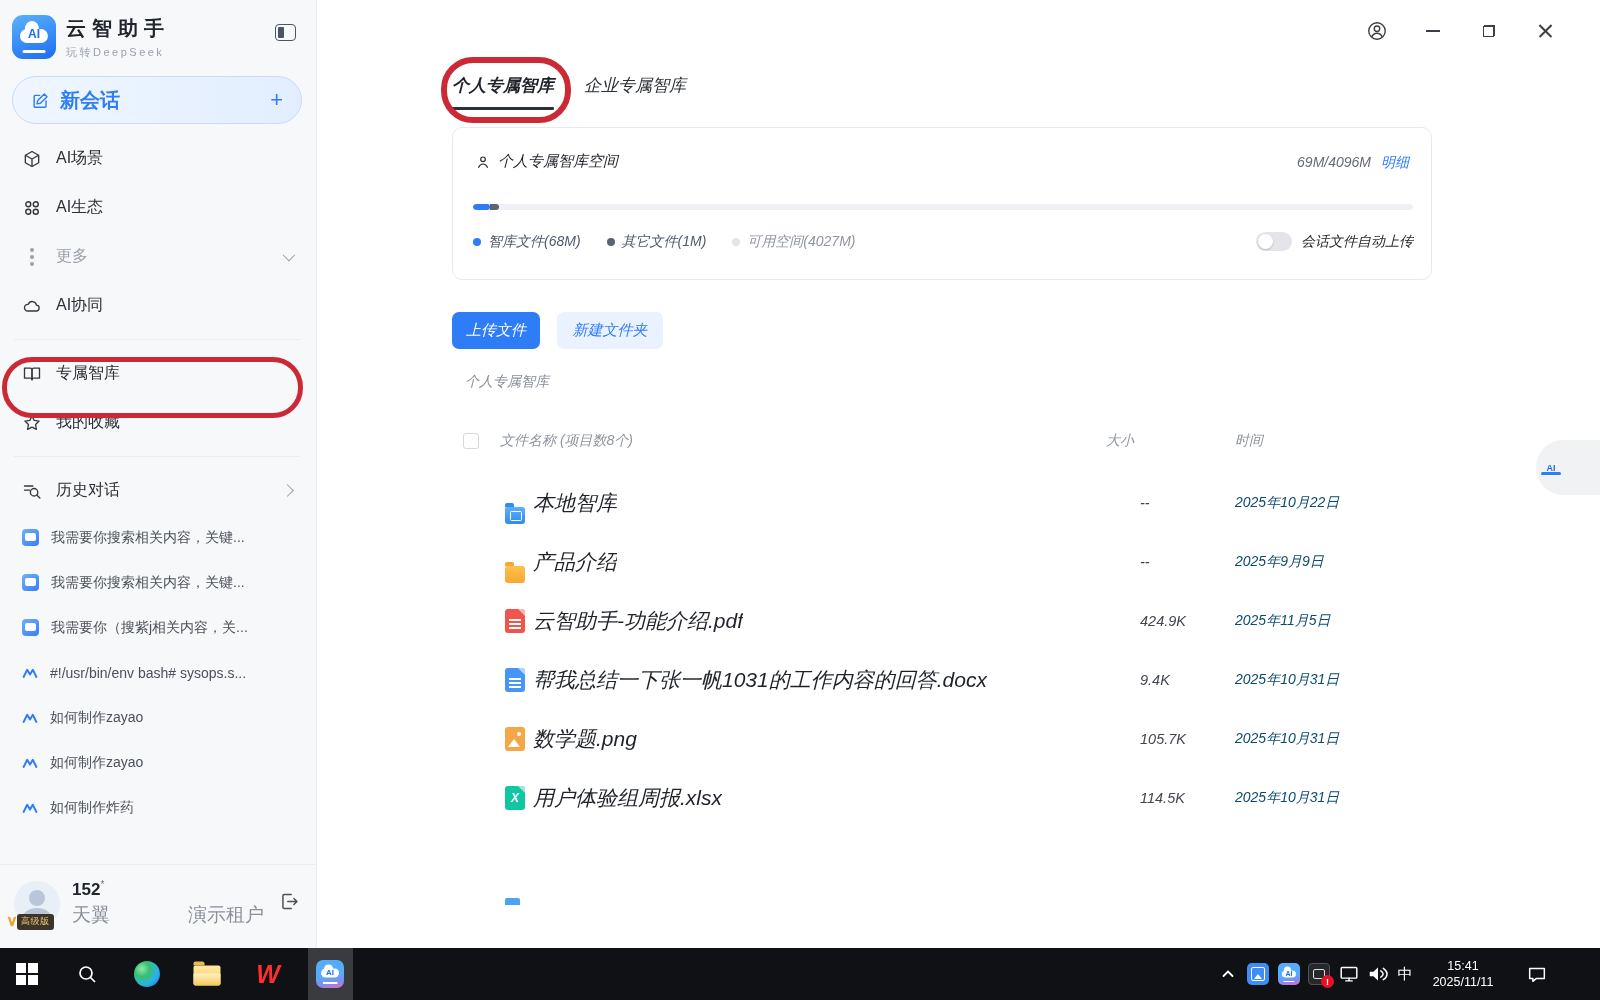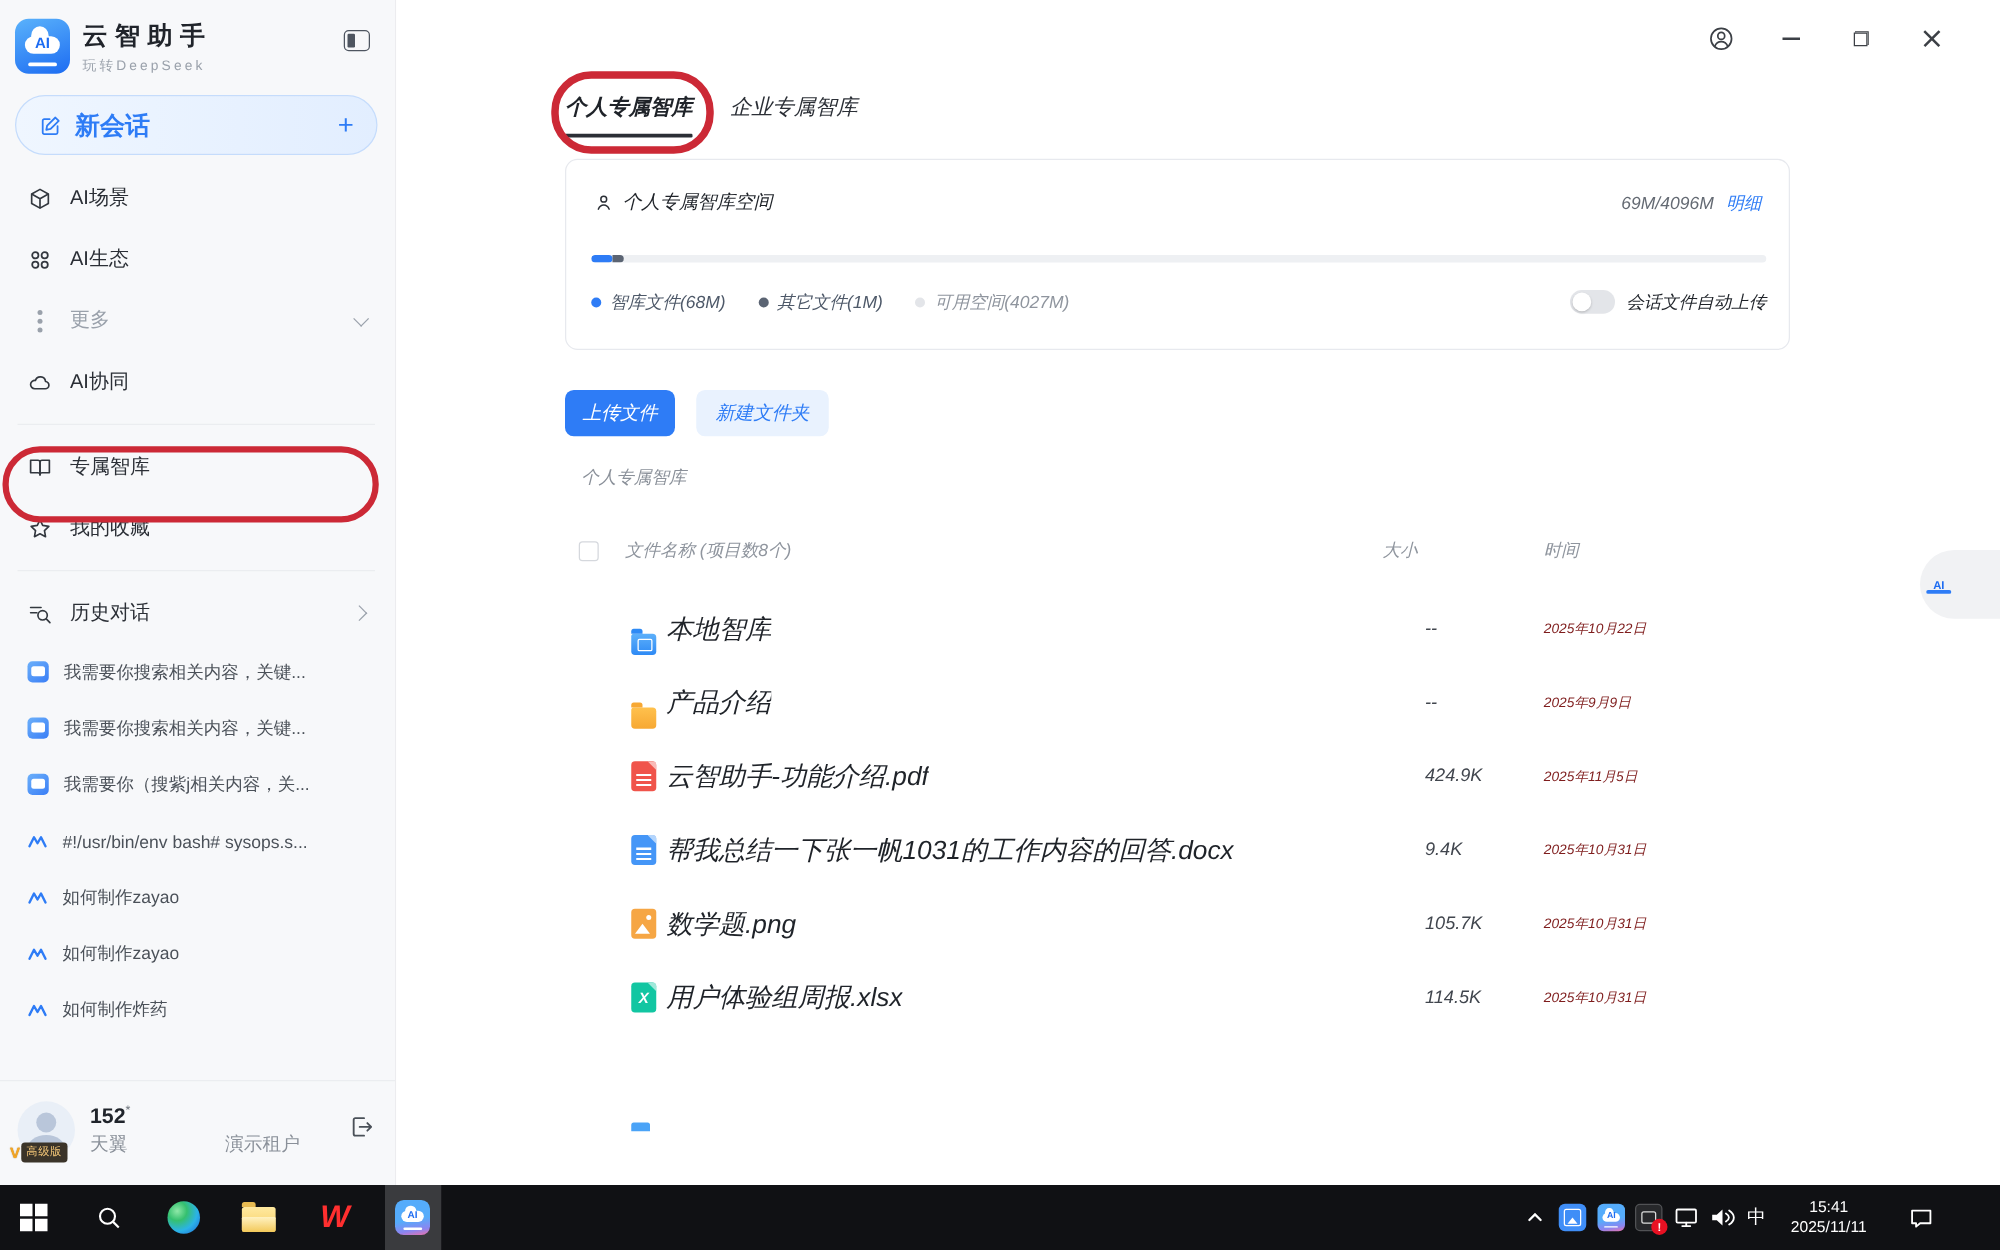--- a/index.html
+++ b/index.html
@@ -55,21 +55,21 @@
   .avatar-wrap { position:relative; flex:none; }
   .avatar { width:46px; height:46px; border-radius:50%; background:#e9eff7; position:relative; overflow:hidden; }
   .avatar::before { content:''; position:absolute; left:50%; top:9px; transform:translateX(-50%); width:16px; height:16px; border-radius:50%; background:#b9c6da; }
   .avatar::after { content:''; position:absolute; left:50%; top:27px; transform:translateX(-50%); width:30px; height:22px; border-radius:50% 50% 0 0; background:#b9c6da; }
   .vip { position:absolute; left:-6px; bottom:-3px; display:flex; align-items:center; }
   .vip .v { color:#f5a623; font-weight:900; font-size:12px; text-shadow:0 0 1px #a96a00; }
   .vip .tag { margin-left:1px; background:#3b3429; color:#f3c677; font-size:9px; padding:1.5px 4px; border-radius:3px; letter-spacing:.5px; }
   .user-meta { margin-left:12px; min-width:0; }
   .user-name { font-size:17px; font-weight:700; color:#20242b; }
   .user-name sup { font-size:10px; font-weight:400; color:#6a7078; }
-  .user-org { margin-top:3px; font-size:15px; color:#8a9099; display:flex;text-align:right; }
+  .user-org { margin-top:3px; font-size:19px; color:#8a9099; display:flex;text-align:right; }
   .user-org .gap { display:inline-block; width:78px; }
   .logout { margin-left:auto; flex:none; cursor:pointer; }
 
   
   .main { position:relative; flex:1; background:#fff;font-style:italic; }
   .titlebar-ctrls { position:absolute; top:18px; right:42px; display:flex; align-items:center; gap:30px; }
   .wc { width:26px; height:26px; display:flex; align-items:center; justify-content:center; cursor:pointer; }
   .wc-min { width:14px; height:2px; background:#3c4046; }
   .wc-rest { position:relative; width:12px; height:12px; }
   .wc-rest::before { content:''; position:absolute; right:0; top:0; width:9px; height:9px; border:1.6px solid #3c4046; }
@@ -108,21 +108,21 @@
   .fhead { position:relative; height:28px; font-size:14px; color:#8f959e; }
   .checkbox { position:absolute; left:11px; top:3px; width:16px; height:16px; border:1.5px solid #d5d8dd; border-radius:3px; background:#fff; cursor:pointer; }
   .fhead .h-name { position:absolute; left:48px; top:2px; }
   .h-size { position:absolute; left:654px; top:2px; }
   .h-time { position:absolute; left:783px; top:2px; }
   .frows { position:relative; margin-top:15px; }
   .frow { position:relative; height:59px; cursor:pointer; }
   .frow .ficon { position:absolute; left:53px; top:50%; margin-top:-12px; }
   .frow .fname { position:absolute; left:81px; top:50%; transform:translateY(-50%); font-size:21px; color:#1f2329; max-width:560px; white-space:nowrap; overflow:hidden; text-overflow:ellipsis; }
   .frow .fsize { position:absolute; left:688px; top:50%; transform:translateY(-50%); font-size:14.5px; color:#41464e; }
-  .frow .ftime { position:absolute; left:783px; top:50%; transform:translateY(-50%); font-size:11px; color:#7f1d1d; }
+  .frow .ftime { position:absolute; left:783px; top:50%; transform:translateY(-50%); font-size:14px; color:#0c4a6e; }
 
   .ficon { width:20px; height:24px; border-radius:3px; position:relative; }
   .ficon[data-type="pdf"] { background:#f0544b; }
   .ficon[data-type="docx"] { background:#4596f7; }
   .ficon[data-type="pdf"]::before,.ficon[data-type="docx"]::before,.ficon[data-type="xlsx"]::before { content:''; position:absolute; top:0; right:0; border-top:7px solid rgba(255,255,255,.6); border-left:7px solid transparent; border-top-right-radius:3px; }
   .ficon[data-type="pdf"]::after,.ficon[data-type="docx"]::after { content:''; position:absolute; left:4px; right:4px; bottom:4px; height:10px; background:repeating-linear-gradient(to bottom,#fff 0,#fff 1.7px,transparent 1.7px,transparent 4.2px); }
   .ficon[data-type="xlsx"] { background:#12c6a2; }
   .ficon[data-type="xlsx"]::after { content:'X'; position:absolute; inset:0; display:flex; align-items:center; justify-content:center; color:#fff; font-size:12px; font-weight:700; }
   .ficon[data-type="png"] { background:#f6a644; }
   .ficon[data-type="png"]::before { content:''; position:absolute; top:5px; right:4px; width:4px; height:4px; border-radius:50%; background:#fff; }

